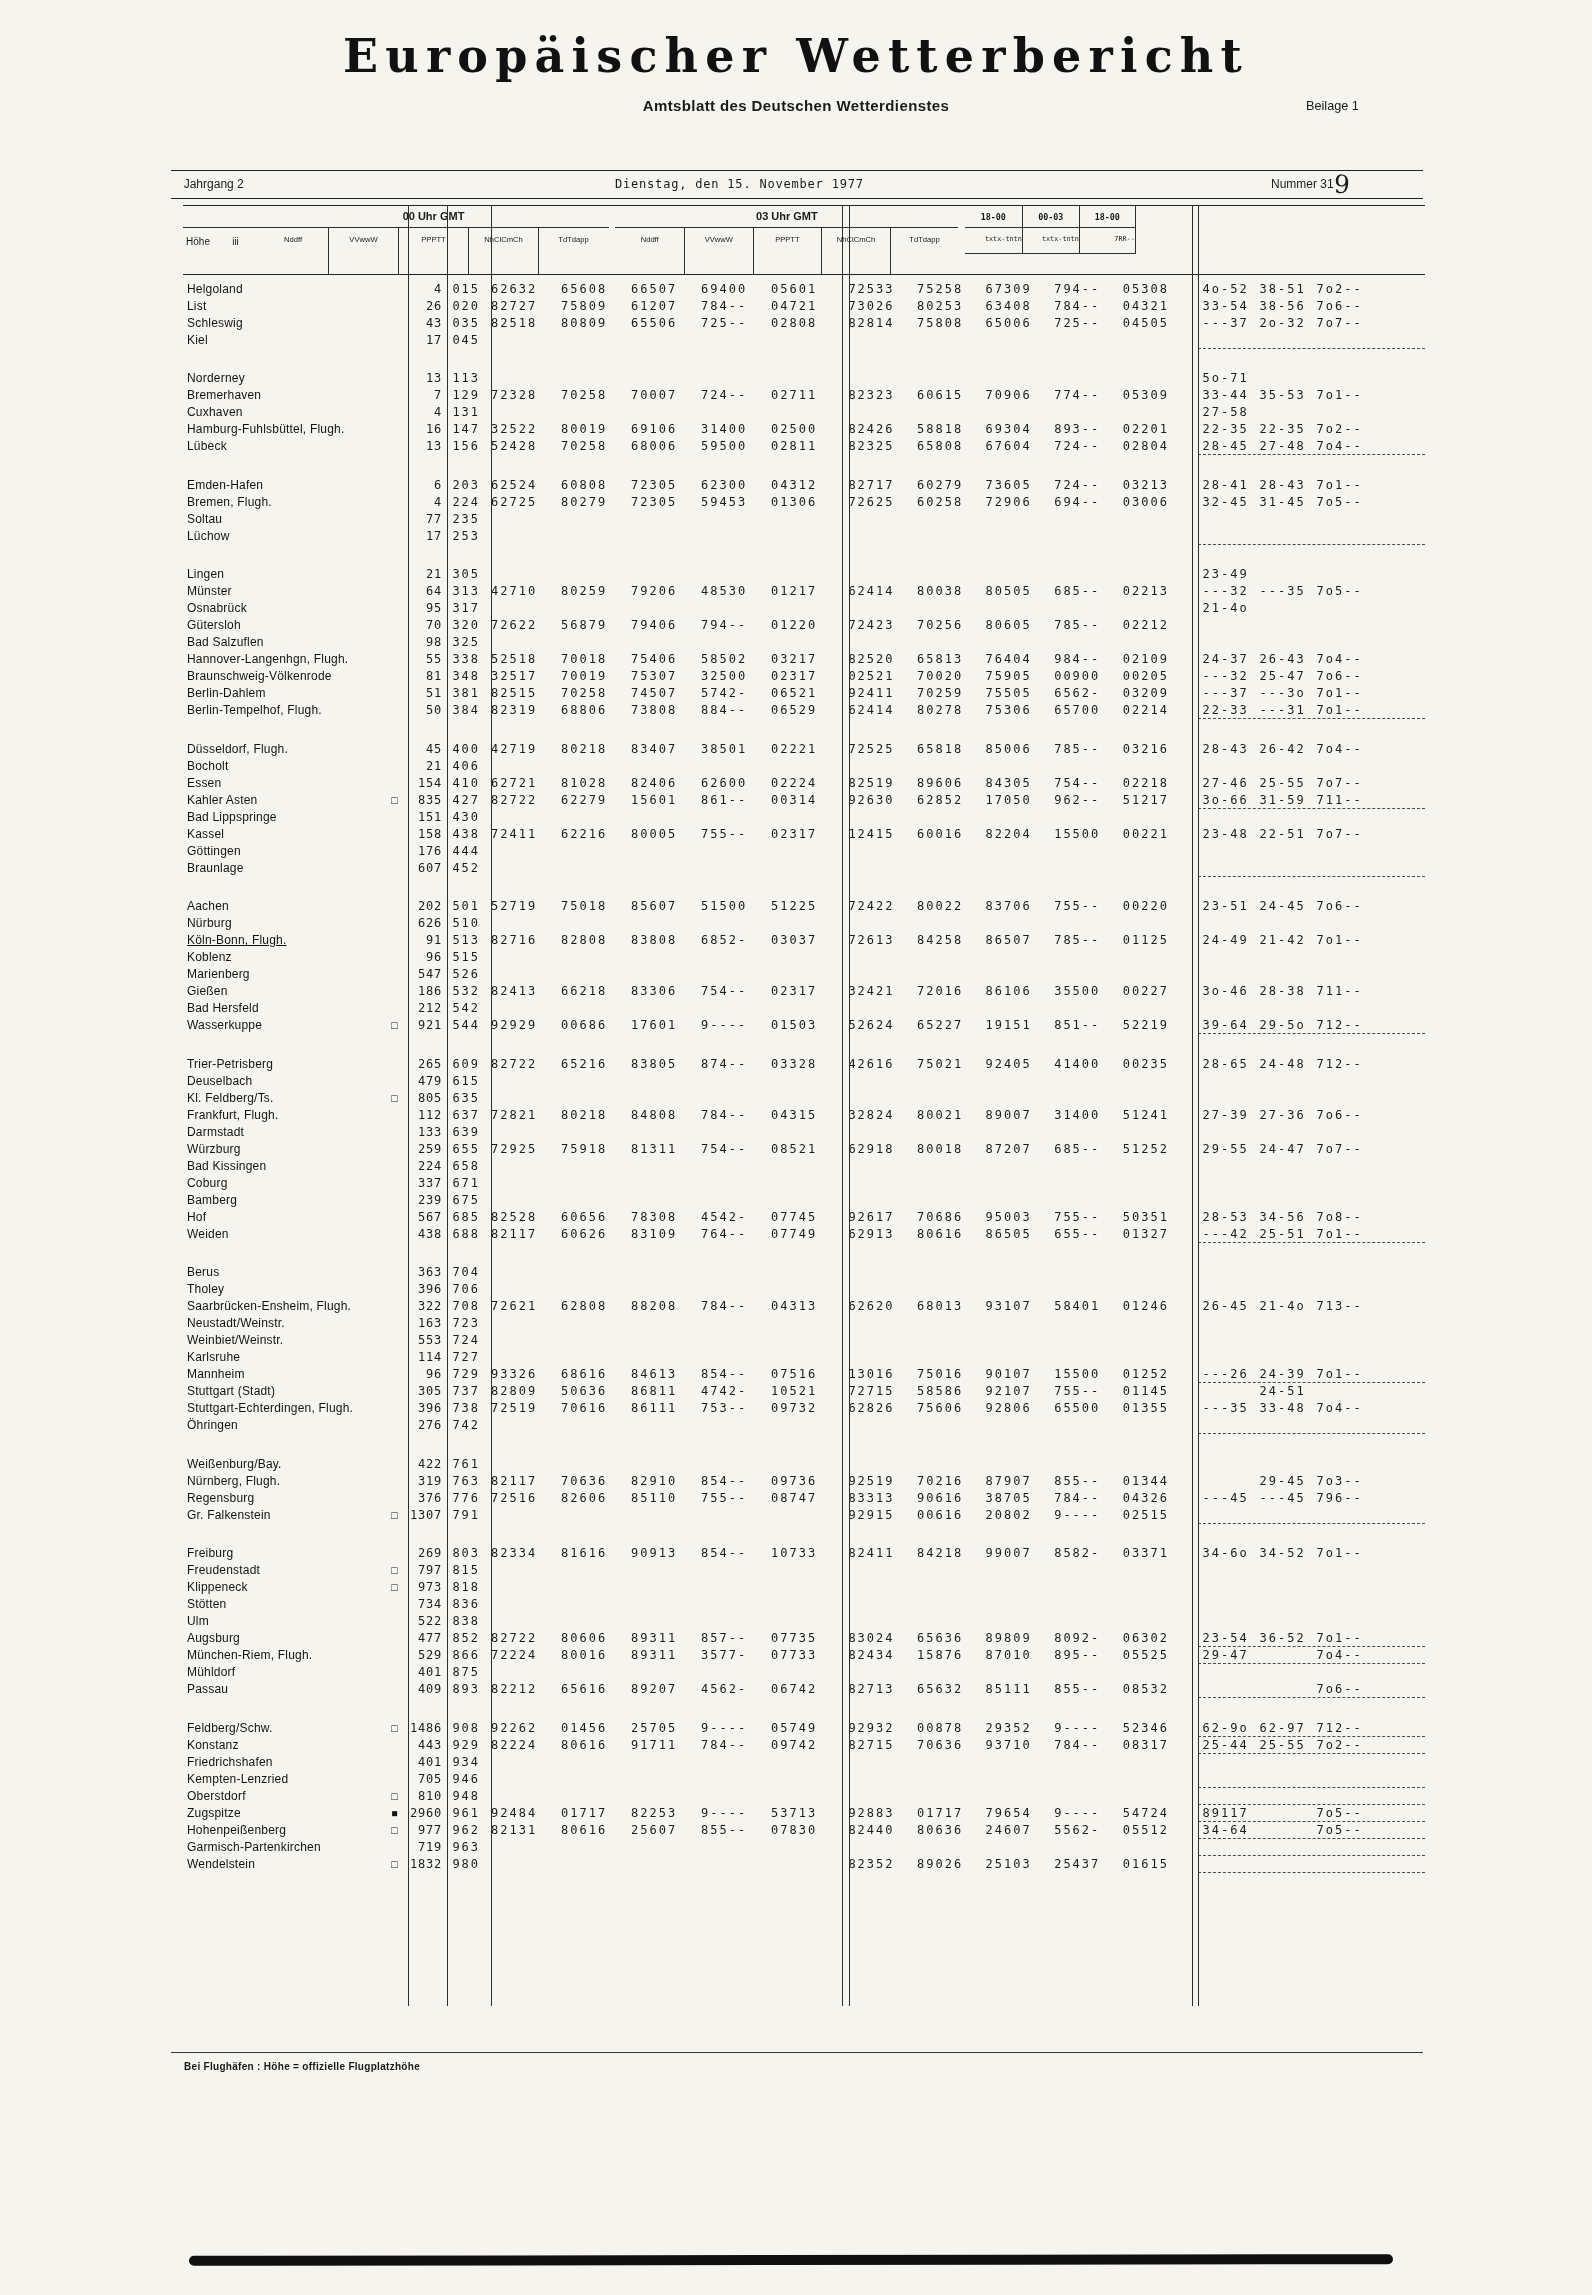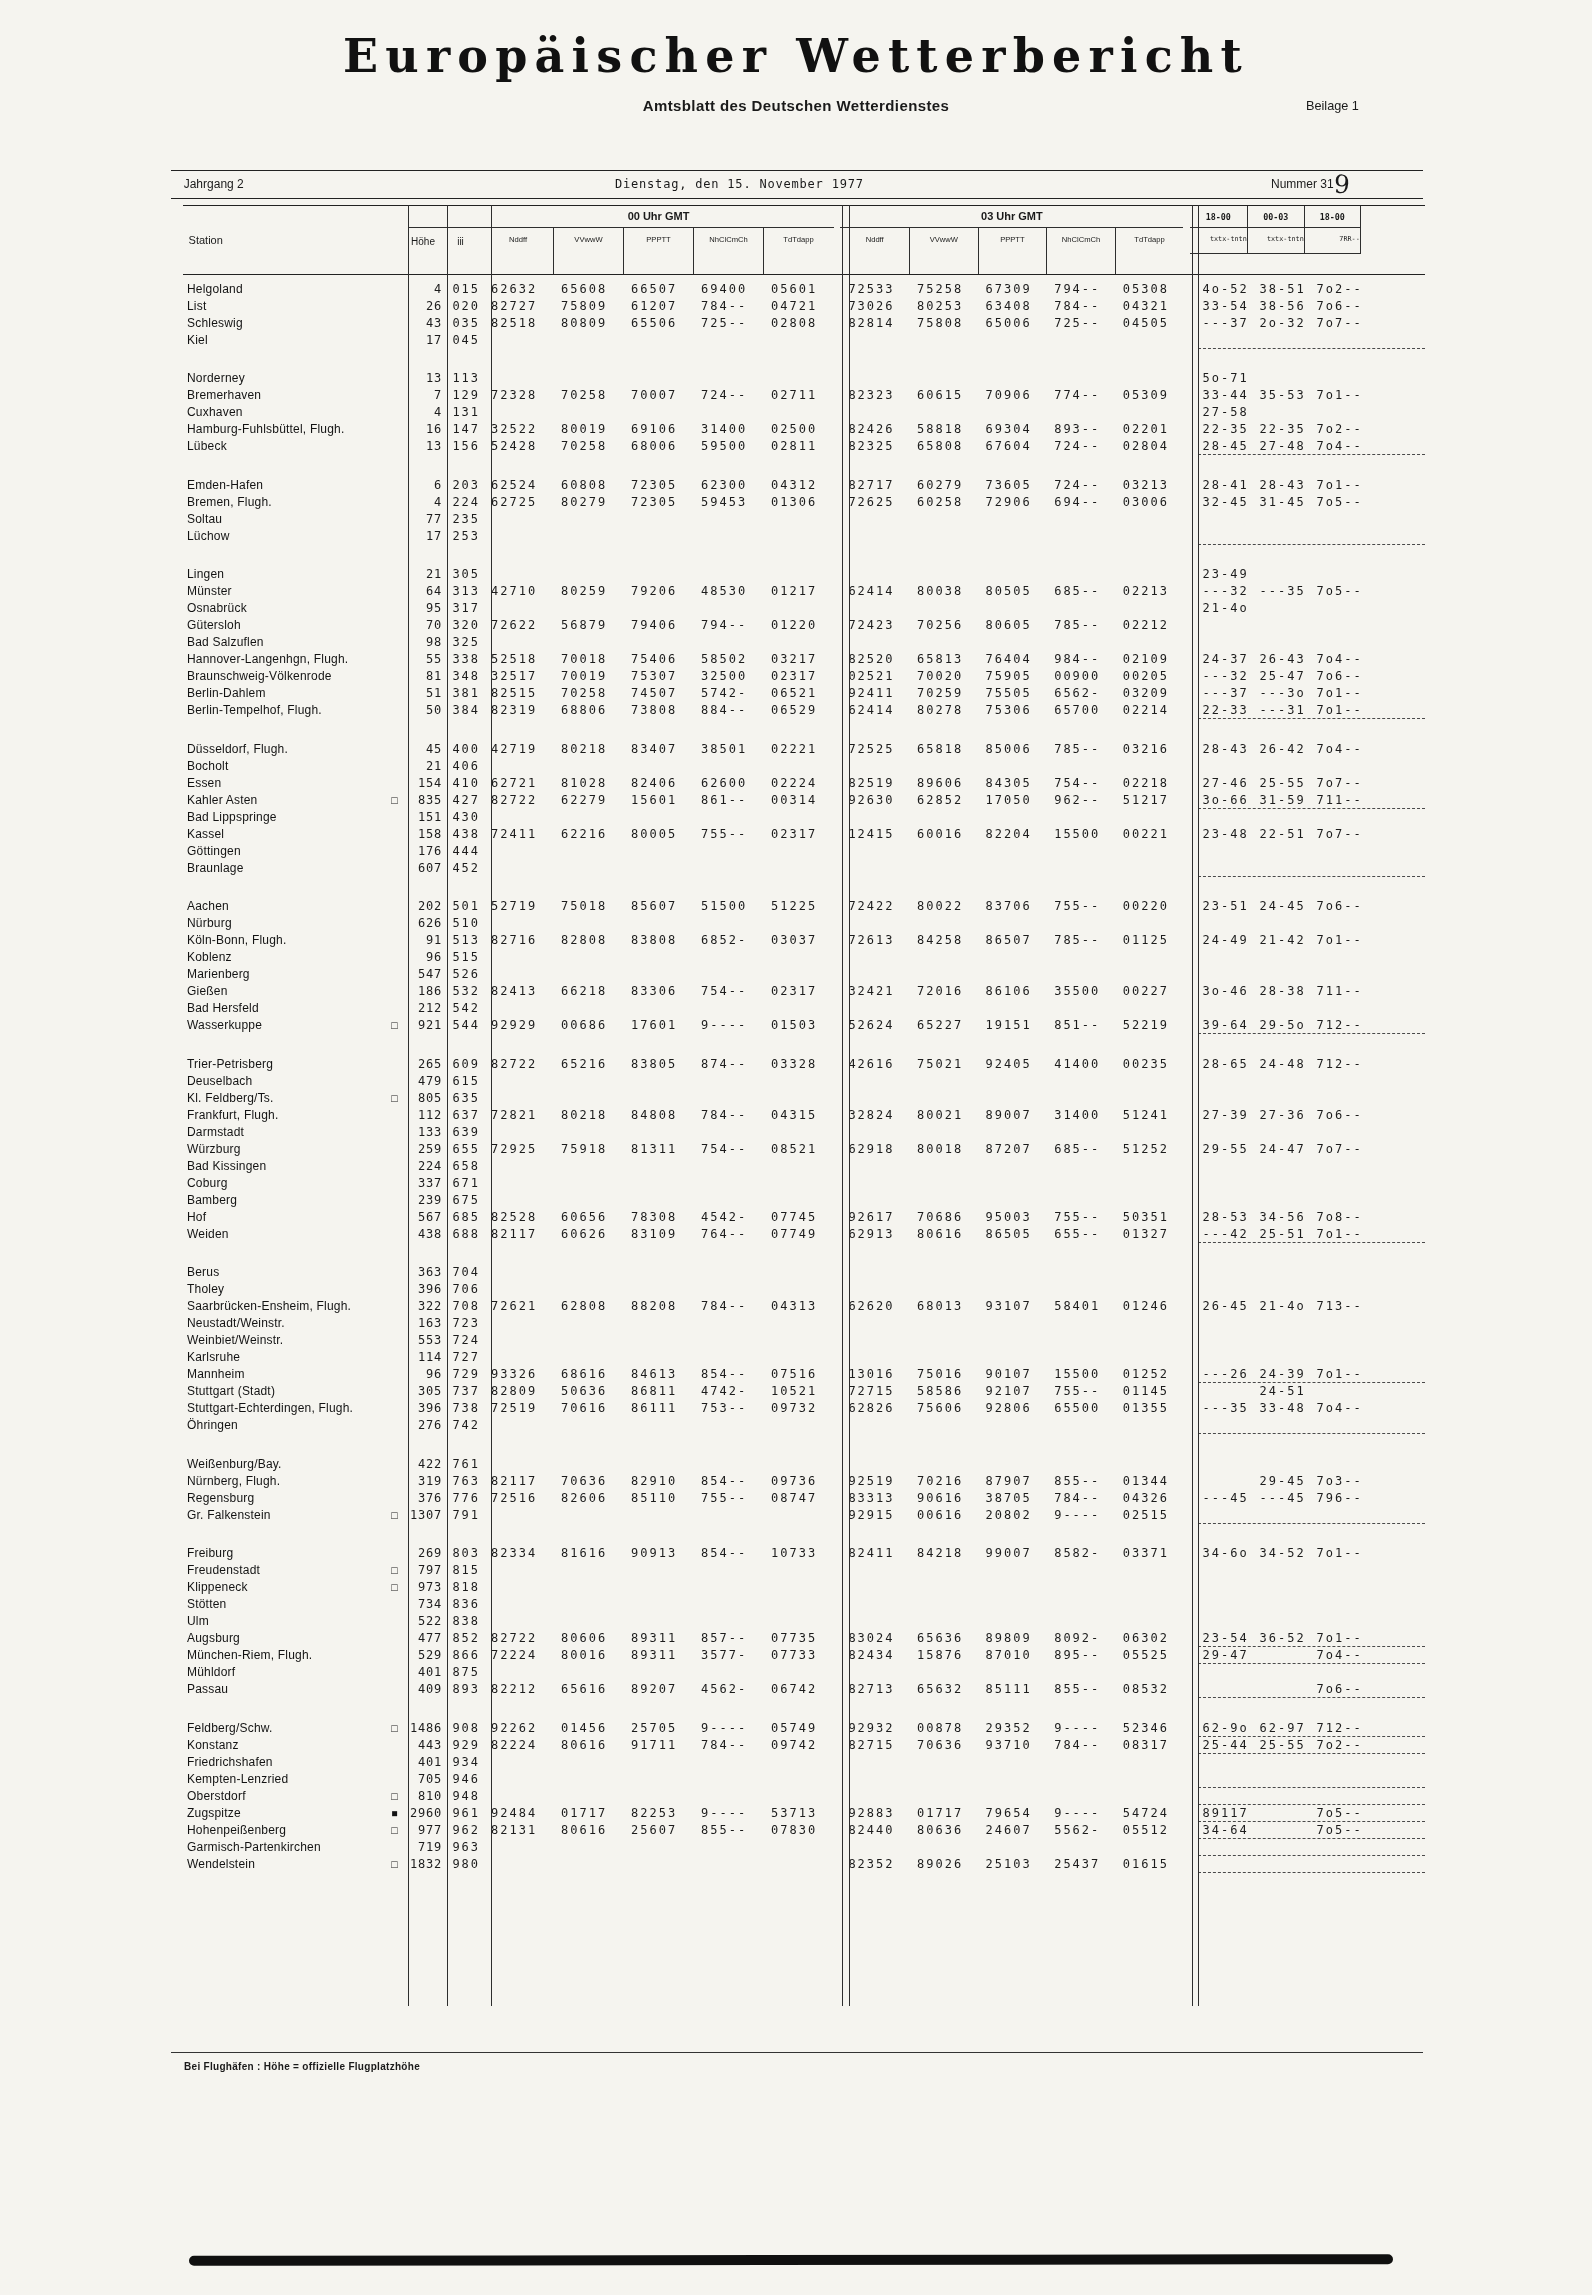--- a/index.html
+++ b/index.html
@@ -100,21 +100,20 @@
   <div class="beilage">Beilage 1</div>
 
   <div class="metabar">
     <span class="jahrgang">Jahrgang 2</span>
     <span class="date">Dienstag, den 15. November 1977</span>
     <span class="nummer"><span>Nummer 31</span><span class="hand">9</span></span>
   </div>
 
   <div class="tbl">
     <div class="thead">
-      <div class="th-station">Station</div>
       <div class="th-col w48">
         <div class="tr1"></div>
         <div class="tr2">Höhe</div>
       </div>
       <div class="th-col w56">
         <div class="tr1"></div>
         <div class="tr2">iii</div>
       </div>
       <div class="th-group g441">
         <div class="tr1">00 Uhr GMT</div>
@@ -830,21 +829,21 @@
           <div class="c-gap"></div>
           <div class="c-b"></div>
           <div class="c-gap"></div>
           <div class="c-r">
             <div class="r1"></div>
             <div class="r2"></div>
             <div class="r3"></div>
           </div>
         </div>
         <div class="row">
-          <div class="c-st"><div class="stname" style="display: inline;">Köln-Bonn, Flugh.</div></div>
+          <div class="c-st"><div class="stname" style="display: inline; text-decoration: underline;">Köln-Bonn, Flugh.</div></div>
           <div class="c-h">91</div>
           <div class="c-i">513</div>
           <div class="c-a">
             <div class="grp">82716</div>
             <div class="grp">82808</div>
             <div class="grp">83808</div>
             <div class="grp">6852-</div>
             <div class="grp">03037</div>
           </div>
           <div class="c-gap"></div>

